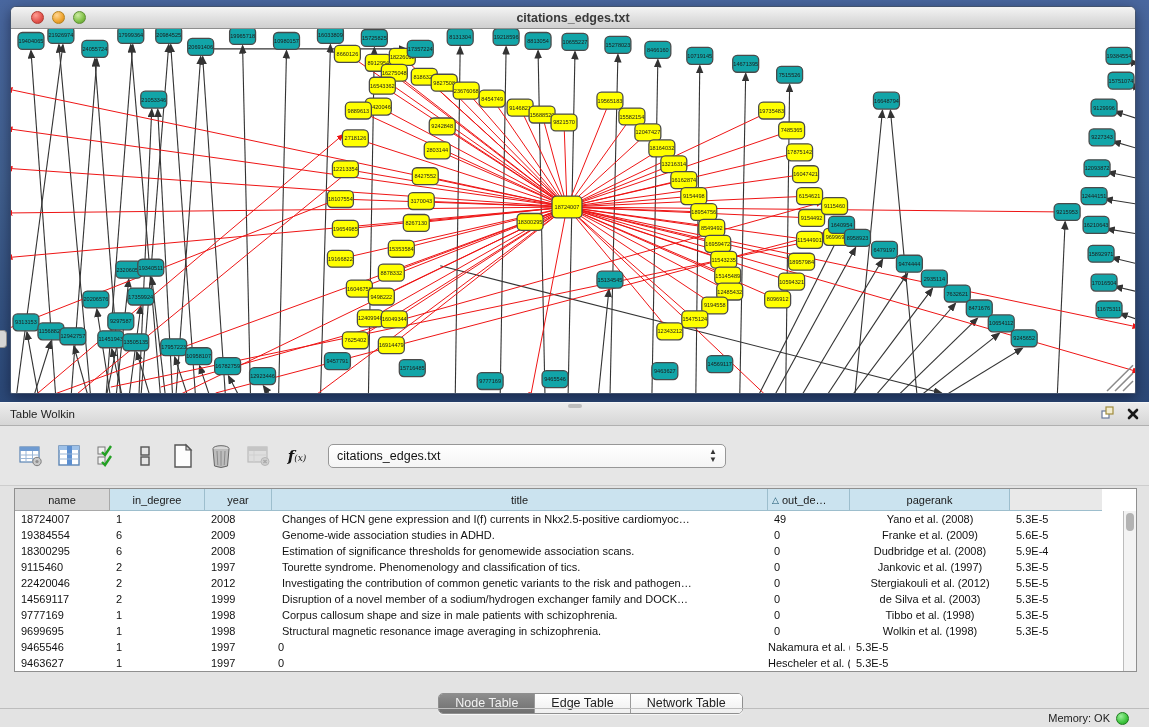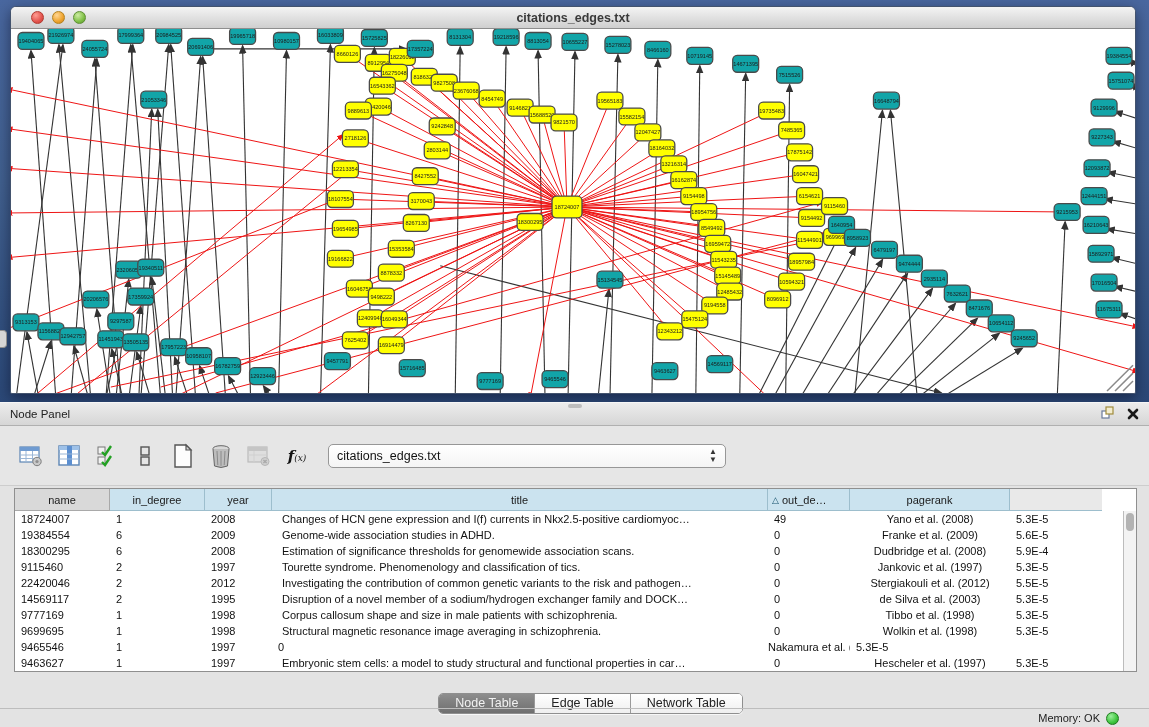--- a/index.html
+++ b/index.html
@@ -73,21 +73,21 @@
     display:flex; align-items:center; justify-content:center;margin-top:10px; }
   .seg { display:flex; height:21px; border:1px solid #8f8f8f; border-radius:5px; overflow:hidden;
     background:#fdfdfd; box-shadow:0 1px 0 rgba(255,255,255,.7); }
   .seg-btn { padding:0 16px; font-size:12.5px; color:#222; display:flex; align-items:center;
     border-right:1px solid #9a9a9a; background:linear-gradient(180deg,#ffffff,#efefef); }
   .seg-btn:last-child { border-right:none; }
   .seg-btn.selected { background:linear-gradient(180deg,#8d8d8d,#6f6f6f); color:#f2f2f2; }
 
   
   .tp-status { position:absolute; left:0; top:306px; width:100%; height:19px;
-    border-top:1px solid #bdbdbd; display:flex; align-items:center; justify-content:flex-end; padding-right:30px; }
+    border-top:1px solid #bdbdbd; display:flex; align-items:center; justify-content:flex-end; padding-right:20px; }
   .mem-label { font-size:11px; color:#222; margin-right:6px; }
   .mem-dot { width:13px; height:13px; border-radius:50%; border:1px solid #1d7a1d;
     background:radial-gradient(circle at 35% 30%, #9bef9b, #3ec53e 60%, #269c26); }
 </style>
 </head>
 <body>
 
 <div class="desktop">
   <div class="net-window">
     <div class="titlebar">
@@ -762,21 +762,21 @@
         </g>
       </svg>
     </div>
   </div>
   <div class="notch"></div>
 </div>
 
 <div class="table-panel">
   <div class="tp-header">
     <div class="splitter-dot"></div>
-    <span class="tp-title">Node Panel</span>
+    <span class="tp-title">Table Wolkin</span>
     <div class="tp-header-icons">
       <span>
         <svg width="14" height="14" viewBox="0 0 14 14">
           <rect x="1" y="5" width="7" height="7" fill="#ffffff" stroke="#6a7a9a" stroke-width="1.2"></rect>
           <rect x="5" y="1" width="7" height="7" fill="#f2eccf" stroke="#a08c3c" stroke-width="1.2"></rect>
         </svg>
       </span>
       <span>
         <svg width="12" height="12" viewBox="0 0 12 12">
           <line x1="2" y1="2" x2="10" y2="10" stroke="#1a1a1a" stroke-width="2.6" stroke-linecap="round"></line>
@@ -930,21 +930,21 @@
             <div class="td c2">2012</div>
             <div class="td c3">Investigating the contribution of common genetic variants to the risk and pathogen…</div>
             <div class="td c4">0</div>
             <div class="td c5">Stergiakouli et al. (2012)</div>
             <div class="td c6">5.5E-5</div>
             <div class="td"></div>
           </div>
           <div class="grid-row tr">
             <div class="td c0">14569117</div>
             <div class="td c1">2</div>
-            <div class="td c2">1995</div>
+            <div class="td c2">1999</div>
             <div class="td c3">Disruption of a novel member of a sodium/hydrogen exchanger family and DOCK…</div>
             <div class="td c4">0</div>
             <div class="td c5">de Silva et al. (2003)</div>
             <div class="td c6">5.3E-5</div>
             <div class="td"></div>
           </div>
           <div class="grid-row tr">
             <div class="td c0">9777169</div>
             <div class="td c1">1</div>
             <div class="td c2">1998</div>
@@ -970,21 +970,20 @@
             <div class="td c2">1997</div>
             <div class="td c4">0</div>
             <div class="td c5">Nakamura et al. (1997)</div>
             <div class="td c6">5.3E-5</div>
             <div class="td"></div>
           </div>
           <div class="grid-row tr">
             <div class="td c0">9463627</div>
             <div class="td c1">1</div>
             <div class="td c2">1997</div>
-            <div class="td c3">Embryonic stem cells: a model to study structural and functional properties in car…</div>
             <div class="td c4">0</div>
             <div class="td c5">Hescheler et al. (1997)</div>
             <div class="td c6">5.3E-5</div>
             <div class="td"></div>
           </div>
         </div>
       <div class="vscroll">
         <div class="vthumb"></div>
       </div>
     </div>

